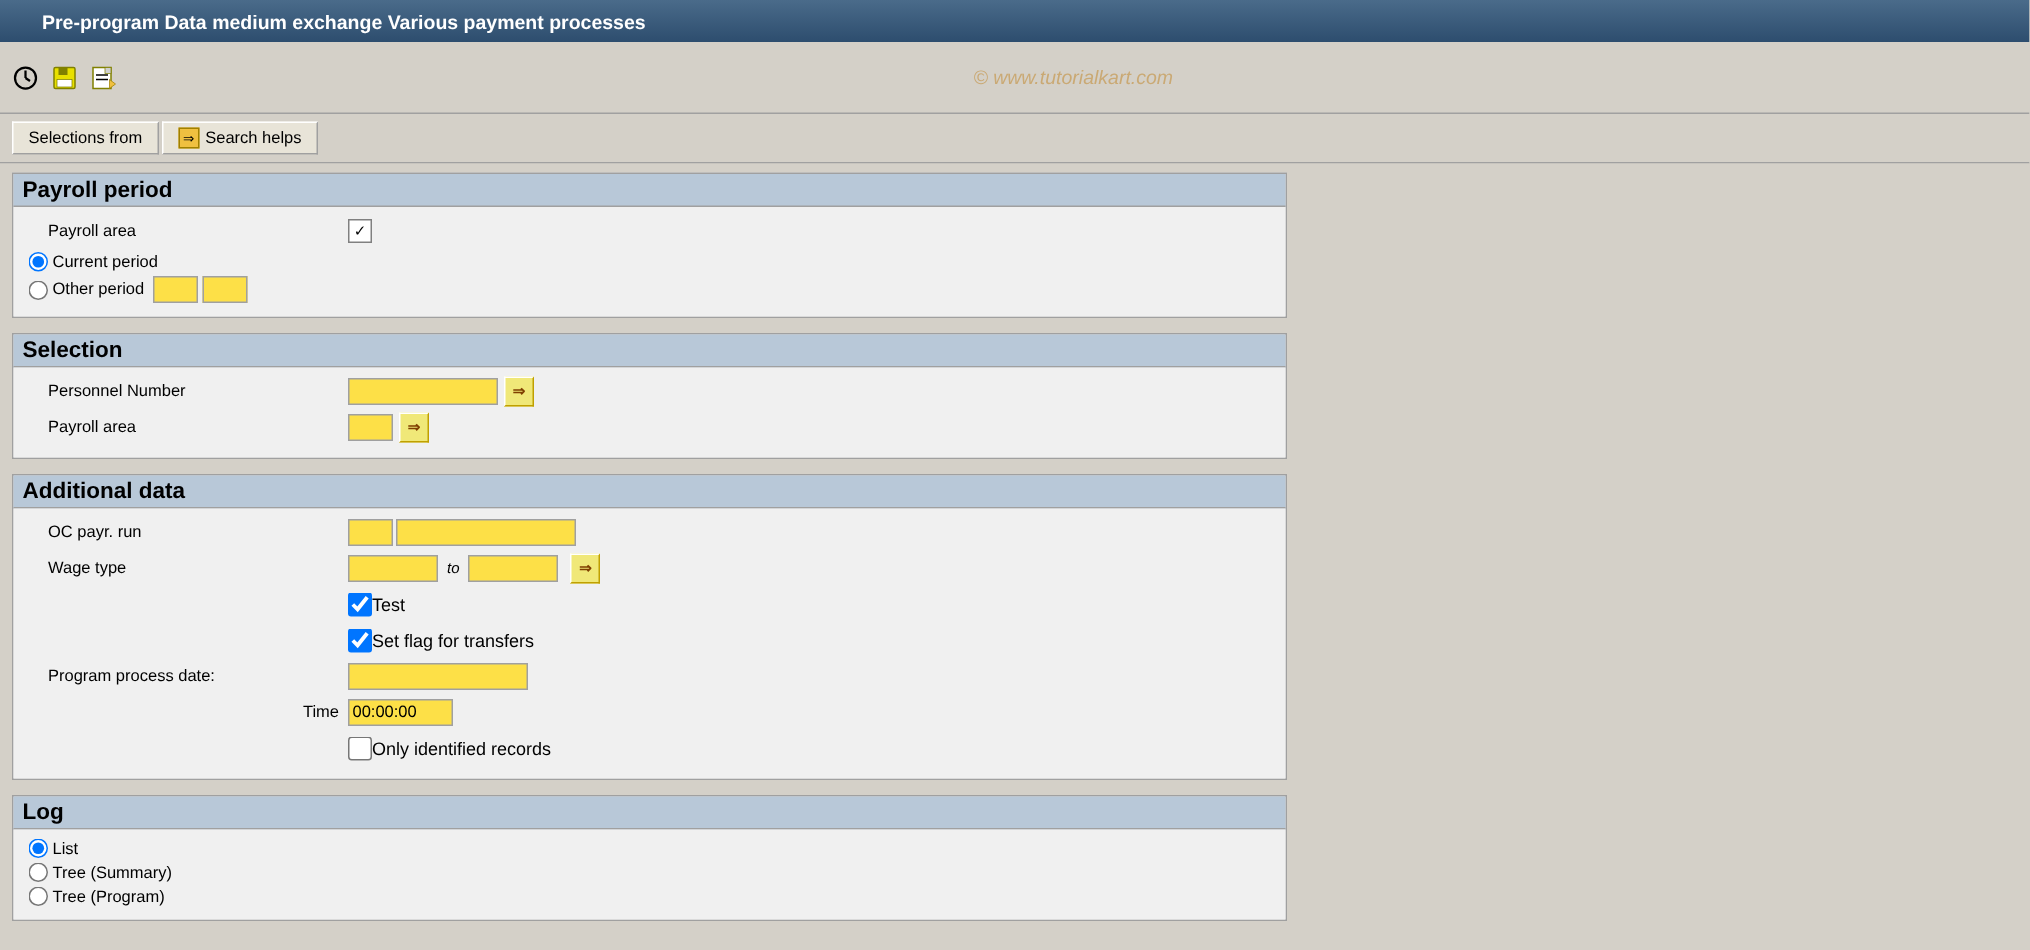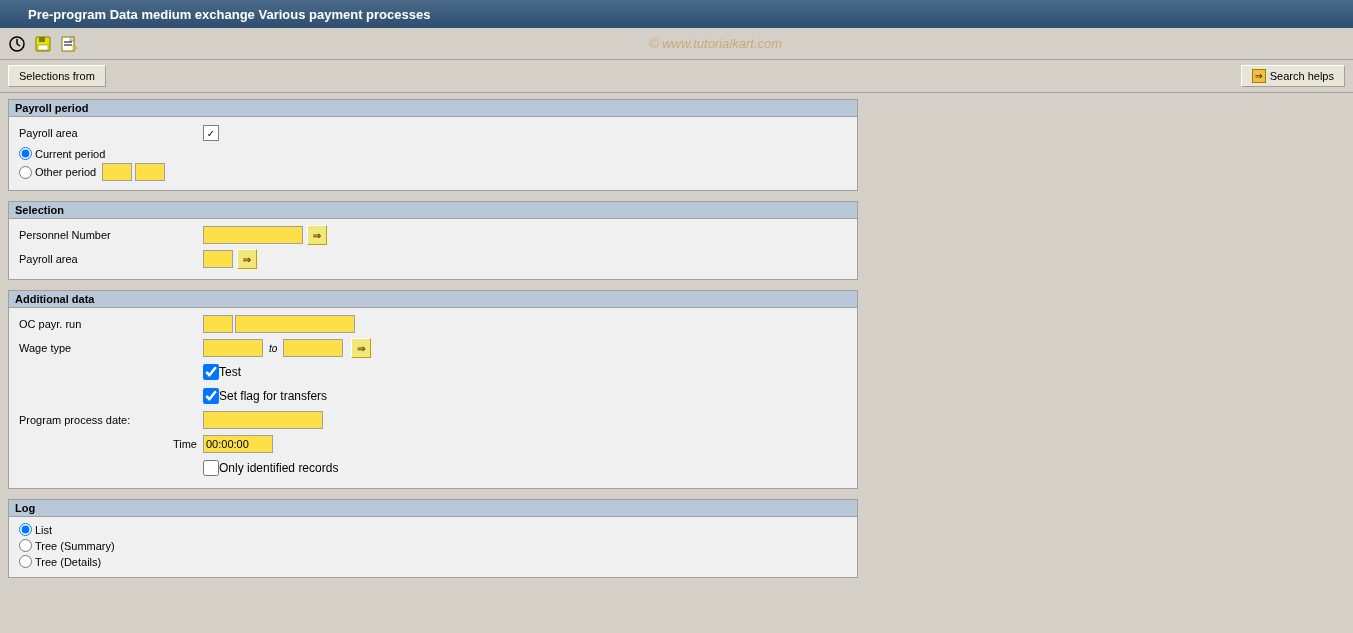--- a/index.html
+++ b/index.html
@@ -18,21 +18,21 @@
       height: 28px;
       display: flex;
       align-items: center;
     }
     .toolbar {
       background: #d4d0c8;
       border-bottom: 1px solid #a0a0a0;
       padding: 3px 6px;
       display: flex;
       align-items: center;
-      height: 32px;
+      height: 48px;
       gap: 4px;
     }
     .toolbar-icon {
       width: 22px;
       height: 22px;
       display: flex;
       align-items: center;
       justify-content: center;
       cursor: pointer;
       font-size: 14px;
@@ -45,21 +45,20 @@
       font-style: italic;
       opacity: 0.8;
     }
     .button-bar {
       background: #d4d0c8;
       padding: 5px 8px;
       display: flex;
       align-items: center;
       gap: 2px;
       border-bottom: 1px solid #a0a0a0;
-      justify-content: space-between;
     }
     .sap-button {
       background: #e8e4d8;
       border: 1px solid #a0a0a0;
       border-top-color: #fff;
       border-left-color: #fff;
       padding: 2px 10px;
       font-size: 11px;
       cursor: pointer;
       height: 22px;
@@ -84,37 +83,38 @@
     }
     .section {
       border: 1px solid #a0a0a0;
       margin-bottom: 10px;
       background: #e8e8e8;
     }
     .section-header {
       background: #b8c8d8;
       padding: 2px 6px;
       font-weight: bold;
-      font-size: 11px;
+      font-size: 15px;
       border-bottom: 1px solid #a0a0a0;
     }
     .section-body {
       padding: 6px 10px;
       background: #f0f0f0;
     }
     .form-row {
       display: flex;
       align-items: center;
       margin-bottom: 4px;
       min-height: 20px;
     }
     .form-label {
-      width: 184px;
+      width: 200px;
       font-size: 11px;
       flex-shrink: 0;
+      margin-left: 13px;
     }
     .form-input {
       border: 1px solid #a0a0a0;
       background: #fde047;
       height: 18px;
       font-size: 11px;
       padding: 0 2px;
       outline: none;
     }
     .checkbox-input {
@@ -323,19 +323,19 @@
         <div class="radio-row">
           <input type="radio" class="radio-input" name="log" checked="" style="">
           <span>List</span>
         </div>
         <div class="radio-row">
           <input type="radio" class="radio-input" name="log" style="">
           <span>Tree (Summary)</span>
         </div>
         <div class="radio-row">
           <input type="radio" class="radio-input" name="log" style="">
-          <span>Tree (Details)</span>
+          <span>Tree (Program)</span>
         </div>
       </div>
     </div>
 
   </div>
 </div>
 
 </body></html>

